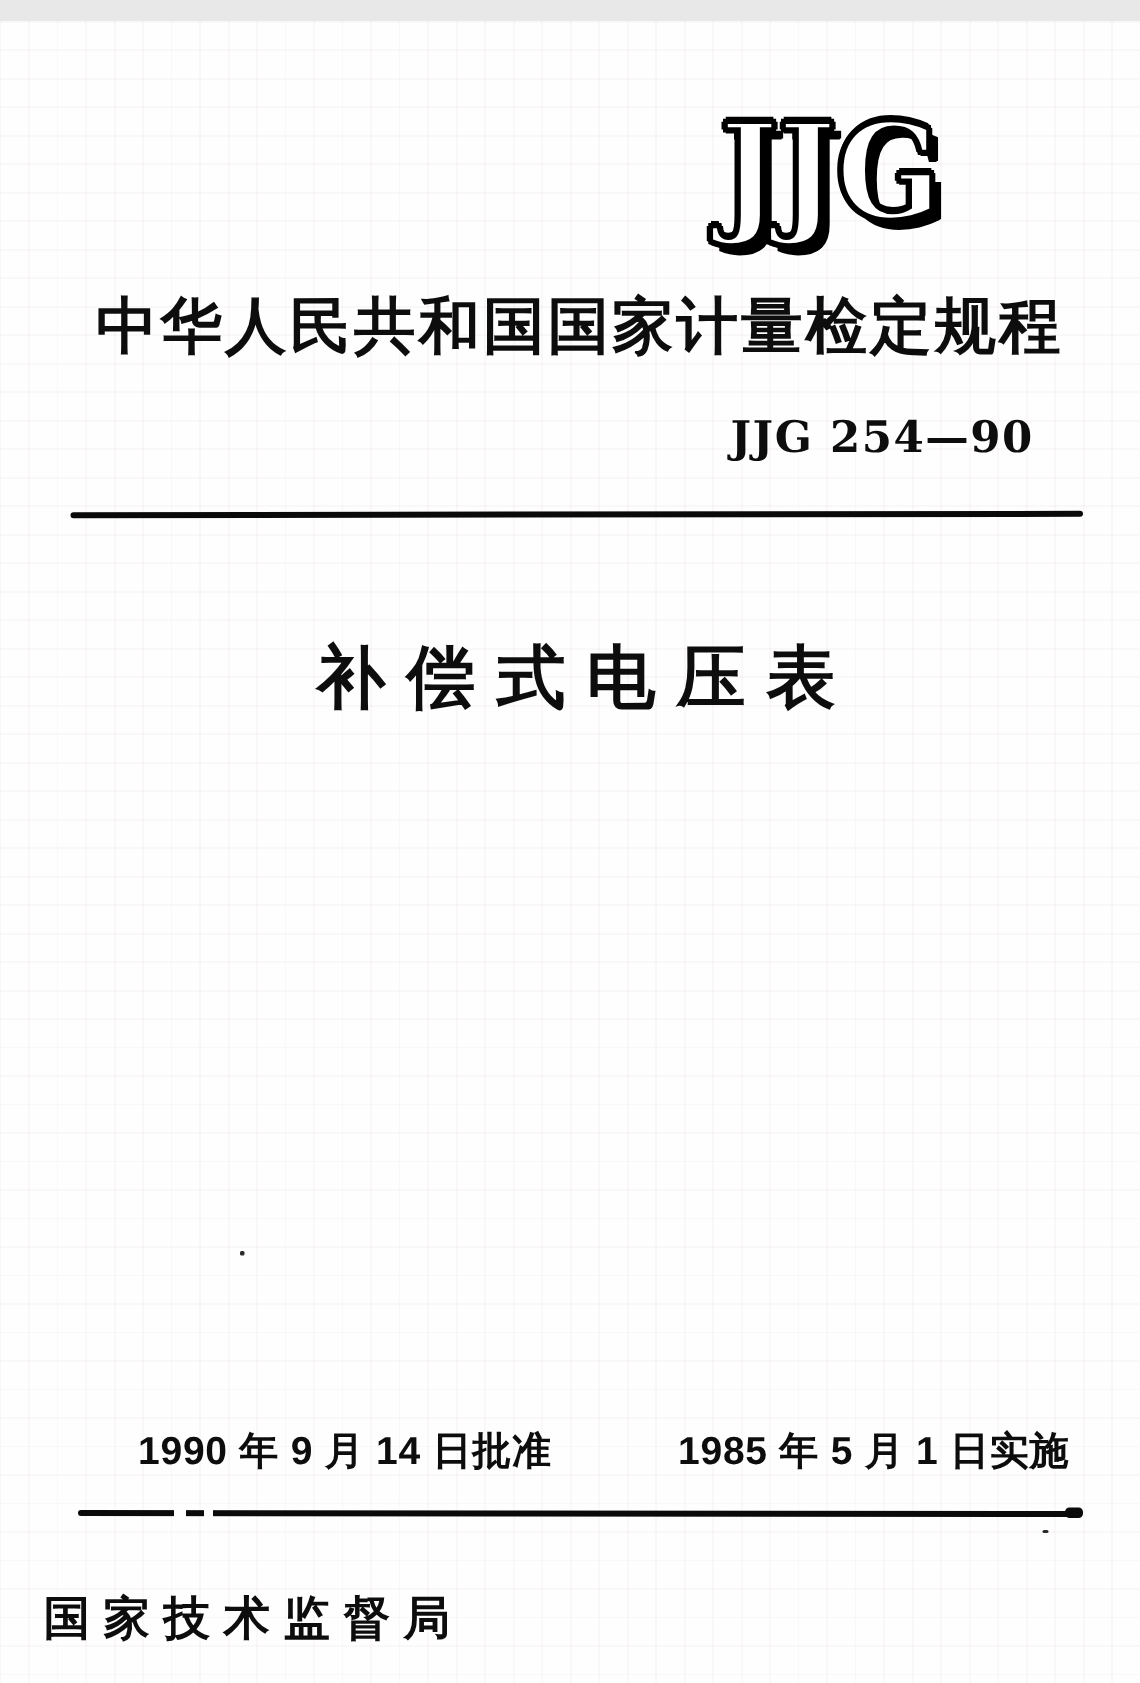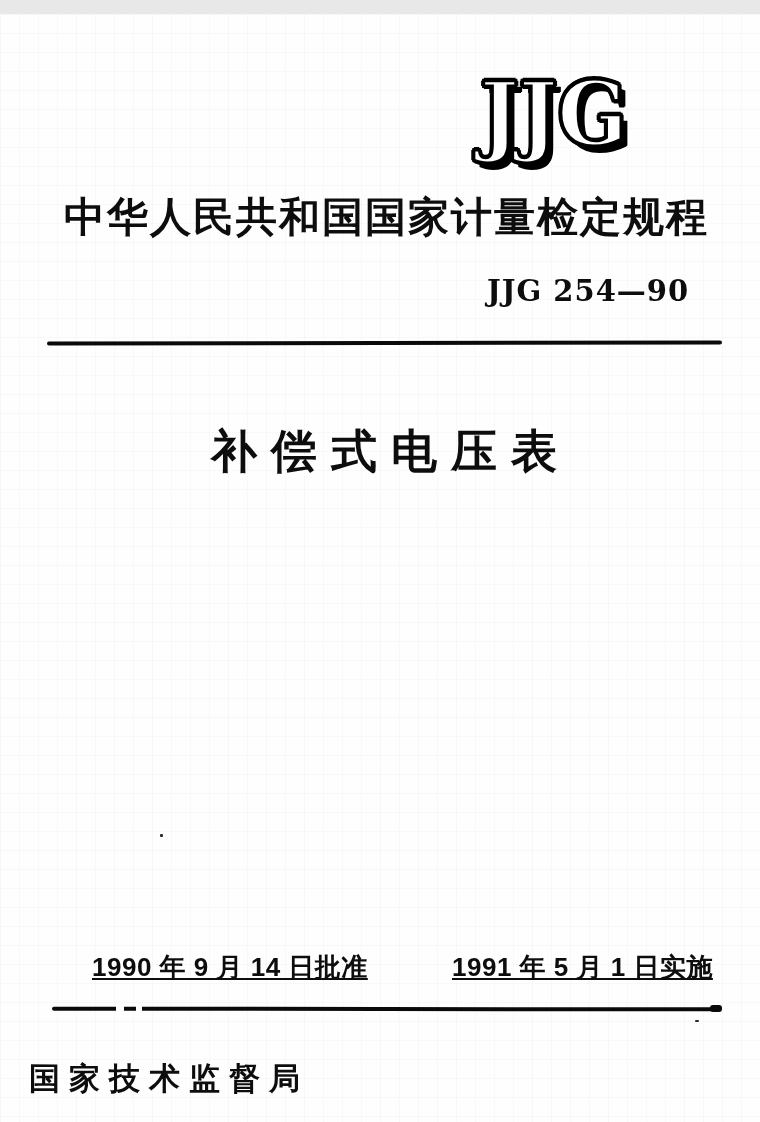--- a/index.html
+++ b/index.html
@@ -129,21 +129,20 @@
     white-space: nowrap;
   }
 
   .date {
     position: absolute;
     top: 936px;
     font-size: 26px;
     font-weight: 700;
     white-space: nowrap;
     letter-spacing: 0.5px;
-    text-decoration: underline;
   }
   .date-left  { left: 92px; }
   .date-right { left: 452px; }
 
   .issuer {
     position: absolute;
     left: 20px;
     right: 0;
     top: 1044px;
     margin: 0;
@@ -174,21 +173,21 @@
   <div class="reg-code">JJG 254—90</div>
 
   <div class="rule rule-top"></div>
 
   <h2 class="subject">补偿式电压表</h2>
 
   <div class="speck speck-1"></div>
 
   <div class="date date-left">1990 年 9 月 14 日批准</div>
 
-  <div class="date date-right">1991 年 5 月 1 日实施</div>
+  <div class="date date-right">1985 年 5 月 1 日实施</div>
 
   <div class="rule rule-bottom"></div>
 
   <div class="rule-end-blob"></div>
 
   <div class="speck speck-2"></div>
 
   <div class="issuer">国家技术监督局</div>
 
 </div>

